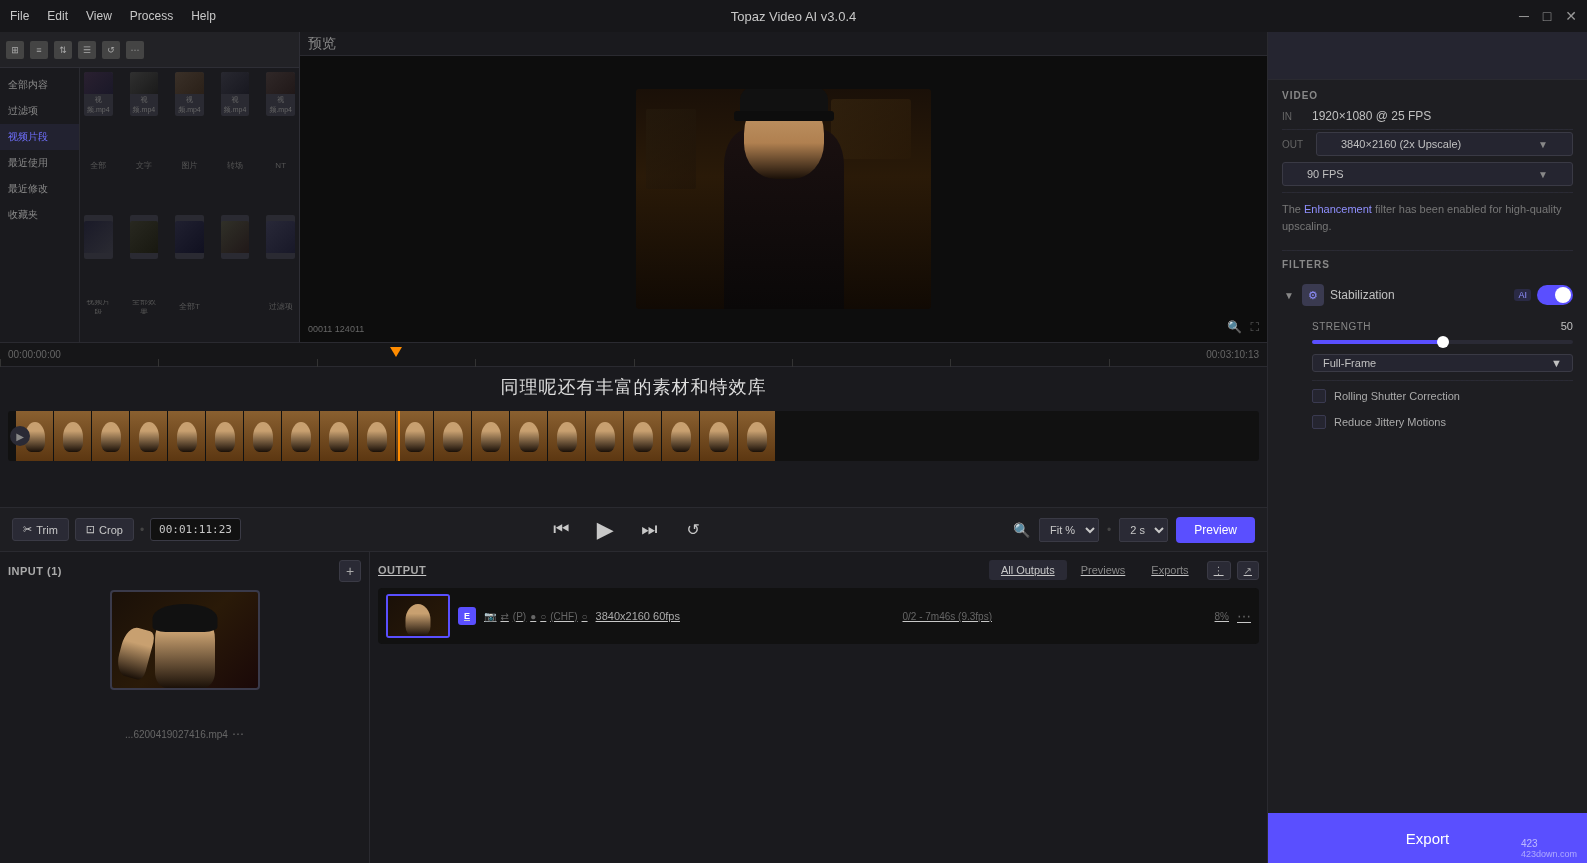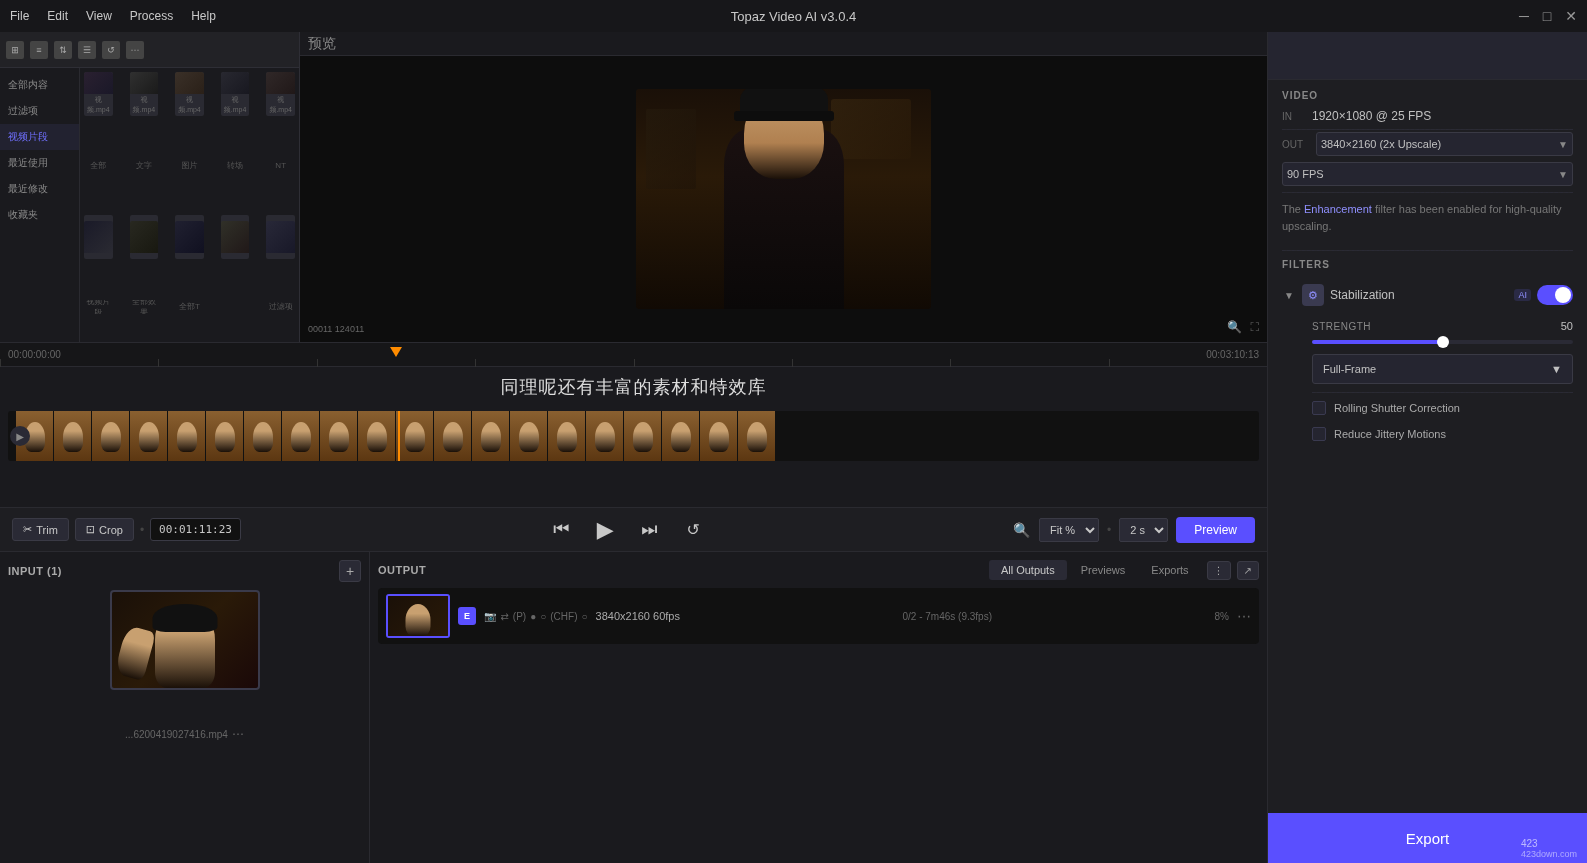--- a/index.html
+++ b/index.html
@@ -451,20 +451,21 @@
     }
 
     
     .output-panel {
       flex: 1;
       background: #1a1a1e;
       display: flex;
       flex-direction: column;
       padding: 8px;
       min-width: 0;
+      text-decoration: underline;
     }
     .output-header {
       display: flex;
       align-items: center;
       justify-content: space-between;
       margin-bottom: 8px;
     }
     .output-tabs {
       display: flex;
       gap: 2px;
@@ -578,21 +579,21 @@
     .vi-value {
       font-size: 12px;
       color: #c0c0c0;
       font-weight: 500;
     }
     .vi-dropdown {
       flex: 1;
       background: #252530;
       border: 1px solid #3a3a45;
       color: #c0c0c0;
-      padding: 5px 4px;
+      padding: 5px 24px;
       border-radius: 3px;
       font-size: 11px;
       cursor: pointer;
       display: flex;
       align-items: center;
       justify-content: space-between;
     }
     .vi-dropdown-arrow {
       color: #888;
       font-size: 10px;
@@ -716,21 +717,21 @@
       position: absolute;
       top: -4px;
       transform: translateX(-50%);
       cursor: pointer;
     }
     .mode-dropdown {
       width: 100%;
       background: #252530;
       border: 1px solid #3a3a45;
       color: #c0c0c0;
-      padding: 8px 10px;
+      padding: 2px 10px;
       border-radius: 3px;
       font-size: 11px;
       cursor: pointer;
       display: flex;
       align-items: center;
       justify-content: space-between;
       margin-bottom: 8px;
       gap: 21px;
     }
     .checkbox-row {

